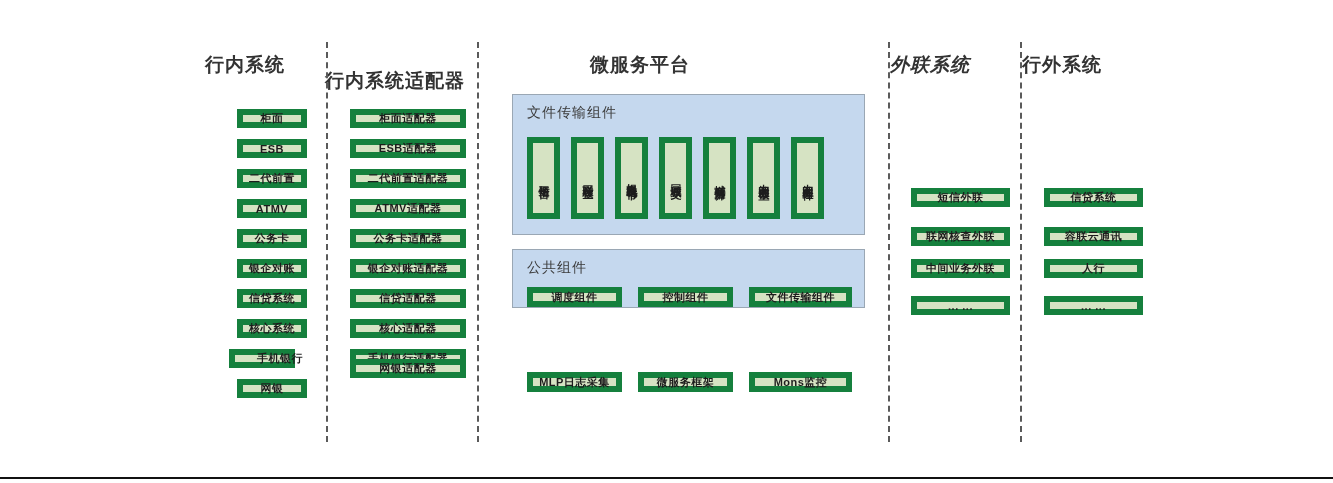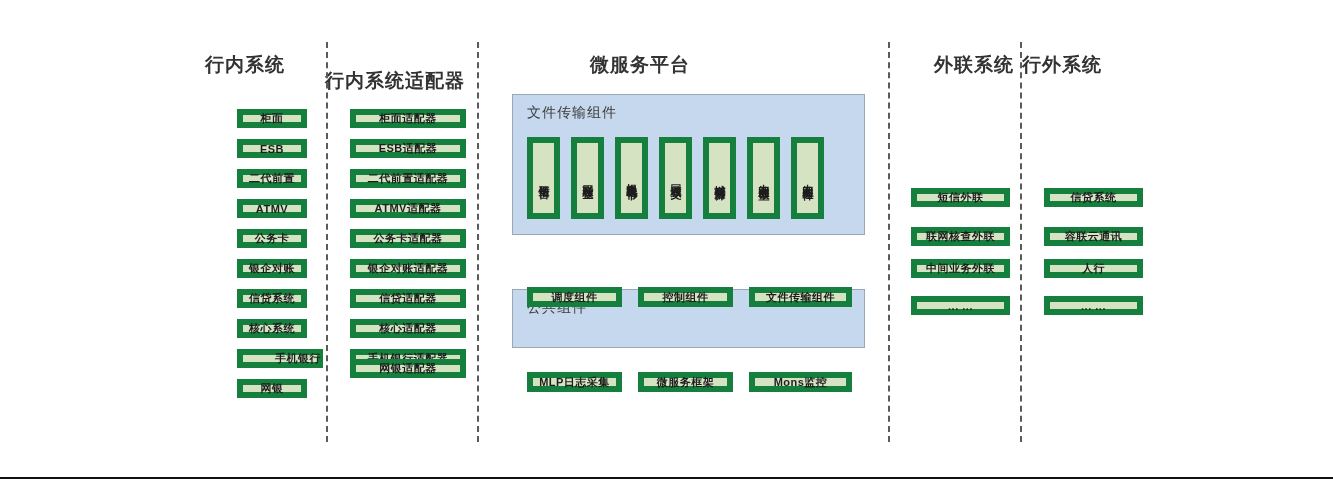--- a/index.html
+++ b/index.html
@@ -85,37 +85,37 @@
   }
 </style>
 </head>
 <body>
 
 <div id="canvas">
 
   <div class="col-title" style="left:205px; top:52px; width:140px;">行内系统</div>
   <div class="col-title" style="left:325px; top:68px; width:180px;">行内系统适配器</div>
   <div class="col-title" style="left:590px; top:52px; width:200px;">微服务平台</div>
-  <div class="col-title" style="left:934px; top:52px; width:140px;">外联系统</div>
+  <div class="col-title" style="left:890px; top:52px; width:140px;font-style:italic;">外联系统</div>
   <div class="col-title" style="left:1022px; top:52px; width:140px;">行外系统</div>
 
   <div class="vsep" style="left:326px; top:42px; height:400px;"></div>
   <div class="vsep" style="left:477px; top:42px; height:400px;"></div>
   <div class="vsep" style="left:888px; top:42px; height:400px;"></div>
   <div class="vsep" style="left:1020px; top:42px; height:400px;"></div>
 
   <div class="gbox" style="left:237px; top:109px;  width:70px; height:19px;">柜面</div>
   <div class="gbox" style="left:237px; top:139px;  width:70px; height:19px;">ESB</div>
   <div class="gbox" style="left:237px; top:169px;  width:70px; height:19px;">二代前置</div>
   <div class="gbox" style="left:237px; top:199px;  width:70px; height:19px;">ATMV</div>
   <div class="gbox" style="left:237px; top:229px;  width:70px; height:19px;">公务卡</div>
   <div class="gbox" style="left:237px; top:259px;  width:70px; height:19px;">银企对账</div>
   <div class="gbox" style="left:237px; top:289px;  width:70px; height:19px;">信贷系统</div>
   <div class="gbox" style="left:237px; top:319px;  width:70px; height:19px;">核心系统</div>
-  <div class="gbox" style="left:237px; top:349px;  width:86px; height:19px;padding-left:36px;">手机银行</div>
+  <div class="gbox" style="left:229px; top:349px;  width:66px; height:19px;padding-left:36px;">手机银行</div>
   <div class="gbox" style="left:237px; top:379px;  width:70px; height:19px;">网银</div>
 
   <div class="gbox" style="left:350px; top:109px; width:116px; height:19px;">柜面适配器</div>
   <div class="gbox" style="left:350px; top:139px; width:116px; height:19px;">ESB适配器</div>
   <div class="gbox" style="left:350px; top:169px; width:116px; height:19px;">二代前置适配器</div>
   <div class="gbox" style="left:350px; top:199px; width:116px; height:19px;">ATMV适配器</div>
   <div class="gbox" style="left:350px; top:229px; width:116px; height:19px;">公务卡适配器</div>
   <div class="gbox" style="left:350px; top:259px; width:116px; height:19px;">银企对账适配器</div>
   <div class="gbox" style="left:350px; top:289px; width:116px; height:19px;">信贷适配器</div>
   <div class="gbox" style="left:350px; top:319px; width:116px; height:19px;">核心适配器</div>
@@ -126,21 +126,21 @@
     <div class="panel-title">文件传输组件</div>
   </div>
   <div class="gbox vert" style="left:527px; top:137px; width:33px; height:82px;">短信平台</div>
   <div class="gbox vert" style="left:571px; top:137px; width:33px; height:82px;">联网核查</div>
   <div class="gbox vert" style="left:615px; top:137px; width:33px; height:82px;">银联及银行卡</div>
   <div class="gbox vert" style="left:659px; top:137px; width:33px; height:82px;">同城票交</div>
   <div class="gbox vert" style="left:703px; top:137px; width:33px; height:82px;">城商行清算</div>
   <div class="gbox vert" style="left:747px; top:137px; width:33px; height:82px;">中间业务模型</div>
   <div class="gbox vert" style="left:791px; top:137px; width:33px; height:82px;">中间业务组件</div>
 
-  <div class="panel" style="left:512px; top:249px; width:353px; height:59px;margin-top:40px;">
+  <div class="panel" style="left:512px; top:249px; width:353px; height:59px;">
     <div class="panel-title">公共组件</div>
   </div>
   <div class="gbox" style="left:527px; top:287px; width:95px; height:20px;">调度组件</div>
   <div class="gbox" style="left:638px; top:287px; width:95px; height:20px;">控制组件</div>
   <div class="gbox" style="left:749px; top:287px; width:103px; height:20px;">文件传输组件</div>
 
   <div class="gbox" style="left:527px; top:372px; width:95px; height:20px;">MLP日志采集</div>
   <div class="gbox" style="left:638px; top:372px; width:95px; height:20px;">微服务框架</div>
   <div class="gbox" style="left:749px; top:372px; width:103px; height:20px;">Mons监控</div>
 

